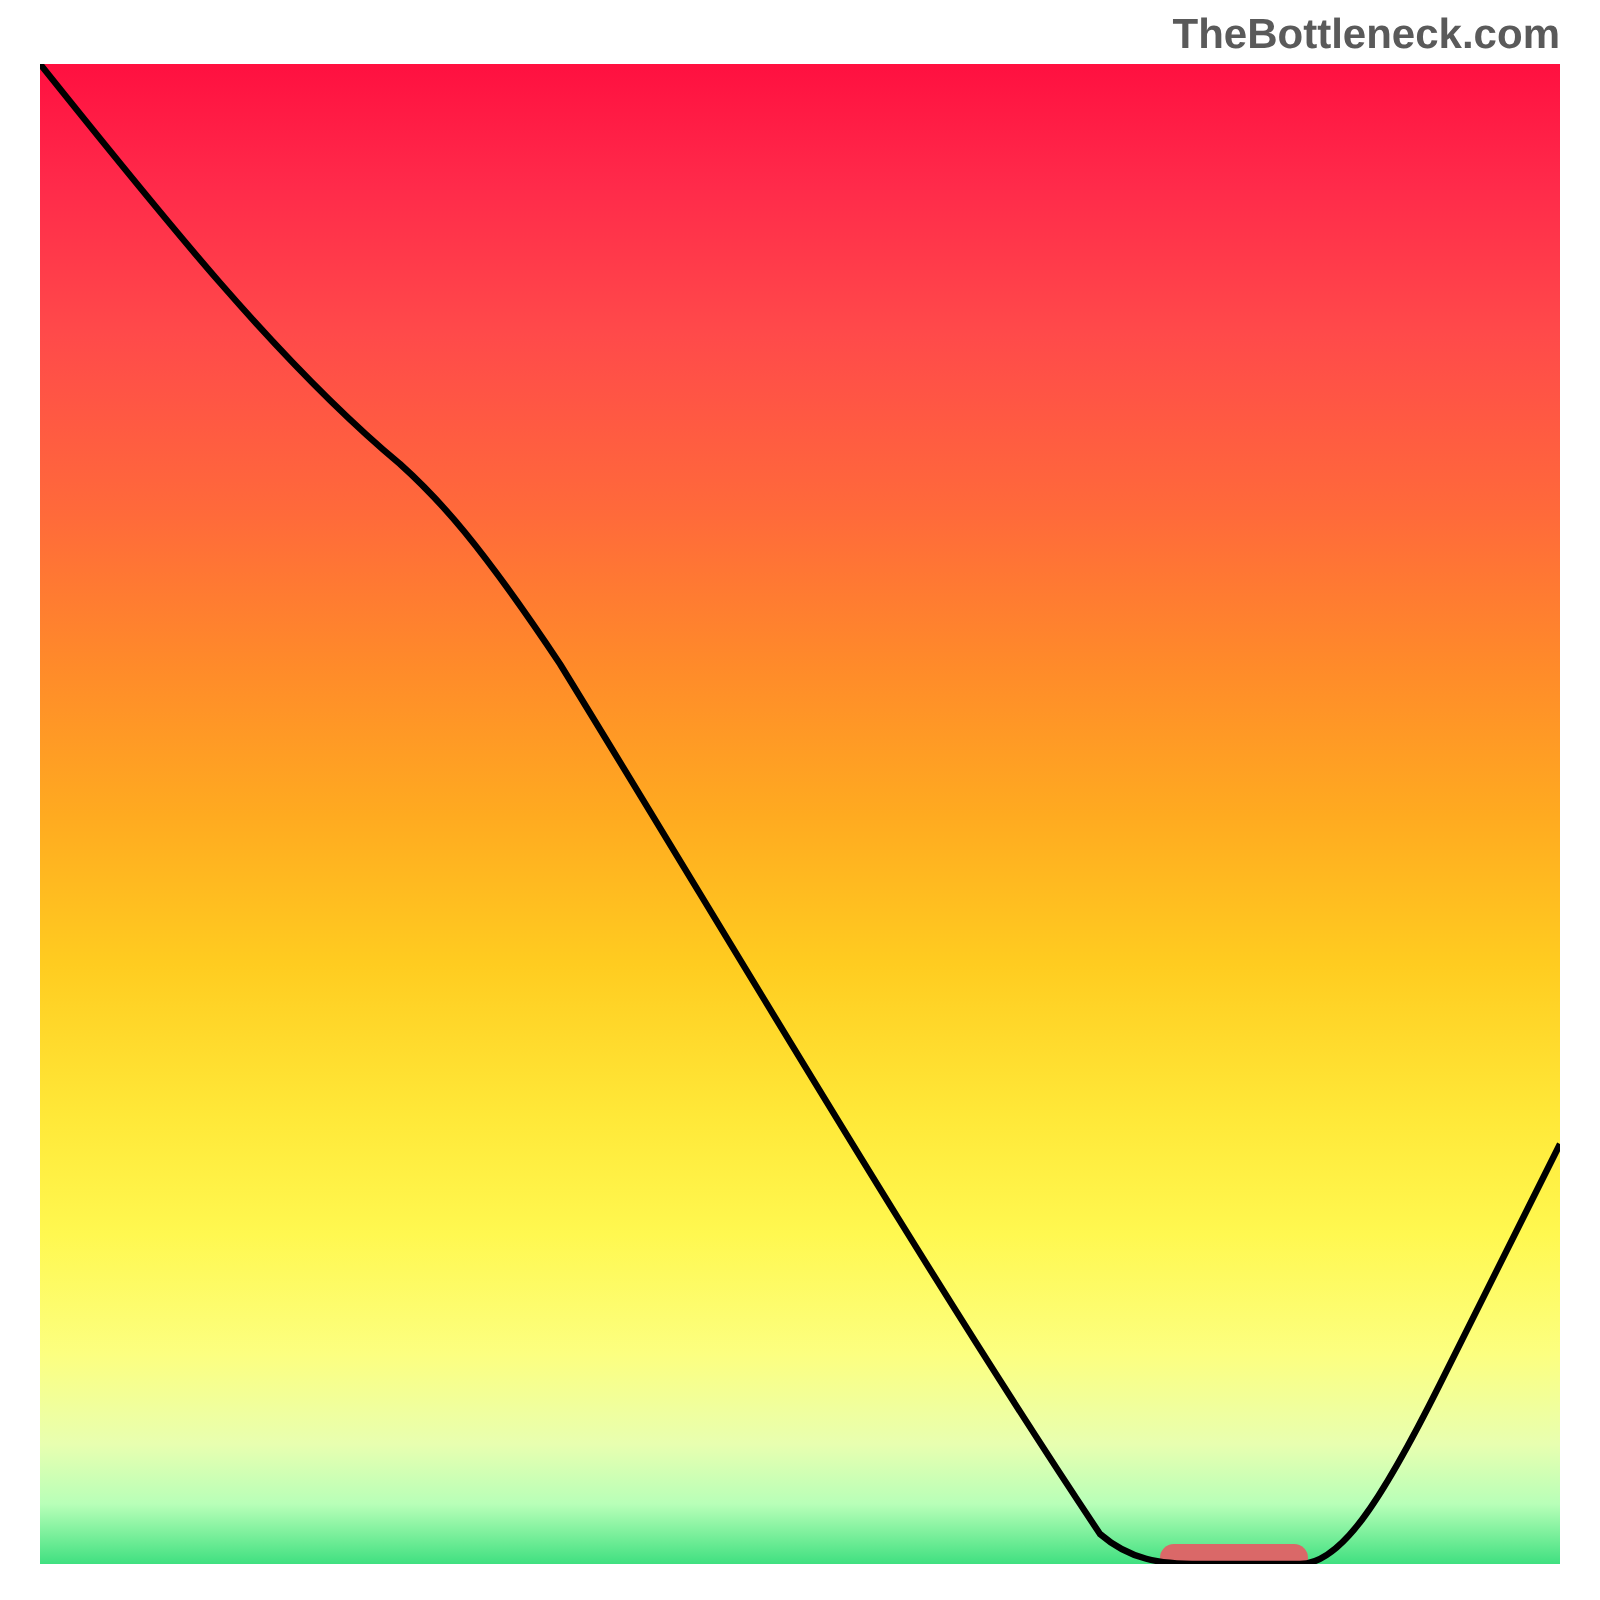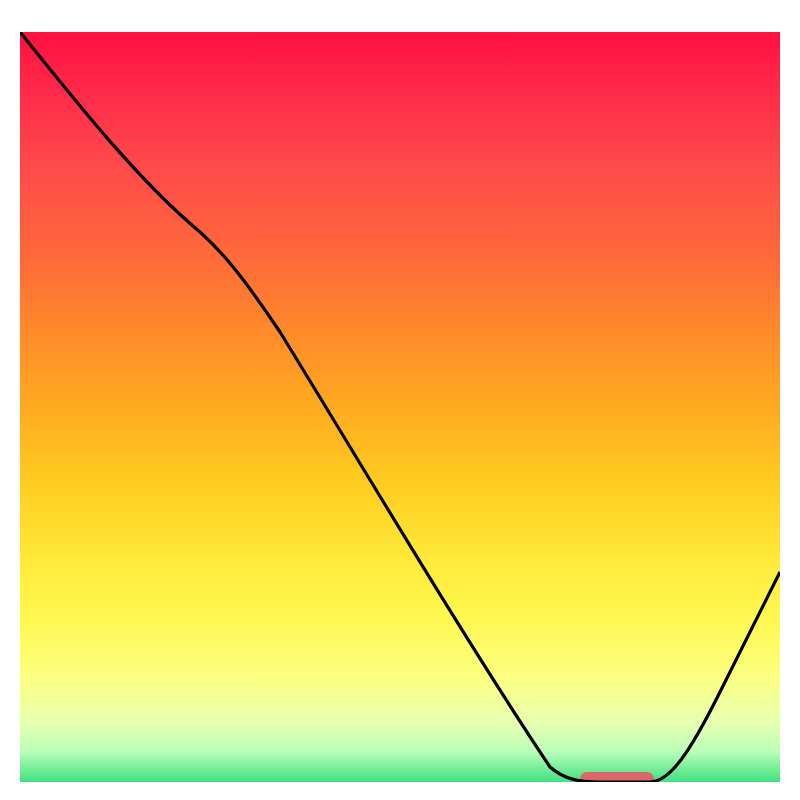--- a/index.html
+++ b/index.html
@@ -59,20 +59,21 @@
     font-family: Arial, Helvetica, sans-serif;
     font-size: 21px;
     font-weight: bold;
     color: #5a5a5a;
   }
 </style>
 </head>
 <body>
 
 <div class="chart-container">
+  <div class="watermark">TheBottleneck.com</div>
   <div class="plot-area">
     <div class="gradient-bg"></div>
     <svg class="curve" viewBox="0 0 760 750" preserveAspectRatio="none">
 
       <rect x="560" y="740" width="74" height="14" rx="7" ry="7" fill="#da6868"></rect>
 
       <path d="M 0 0
                C 60 75, 120 150, 180 200
                C 200 218, 220 240, 260 300
                C 340 430, 440 600, 530 735

